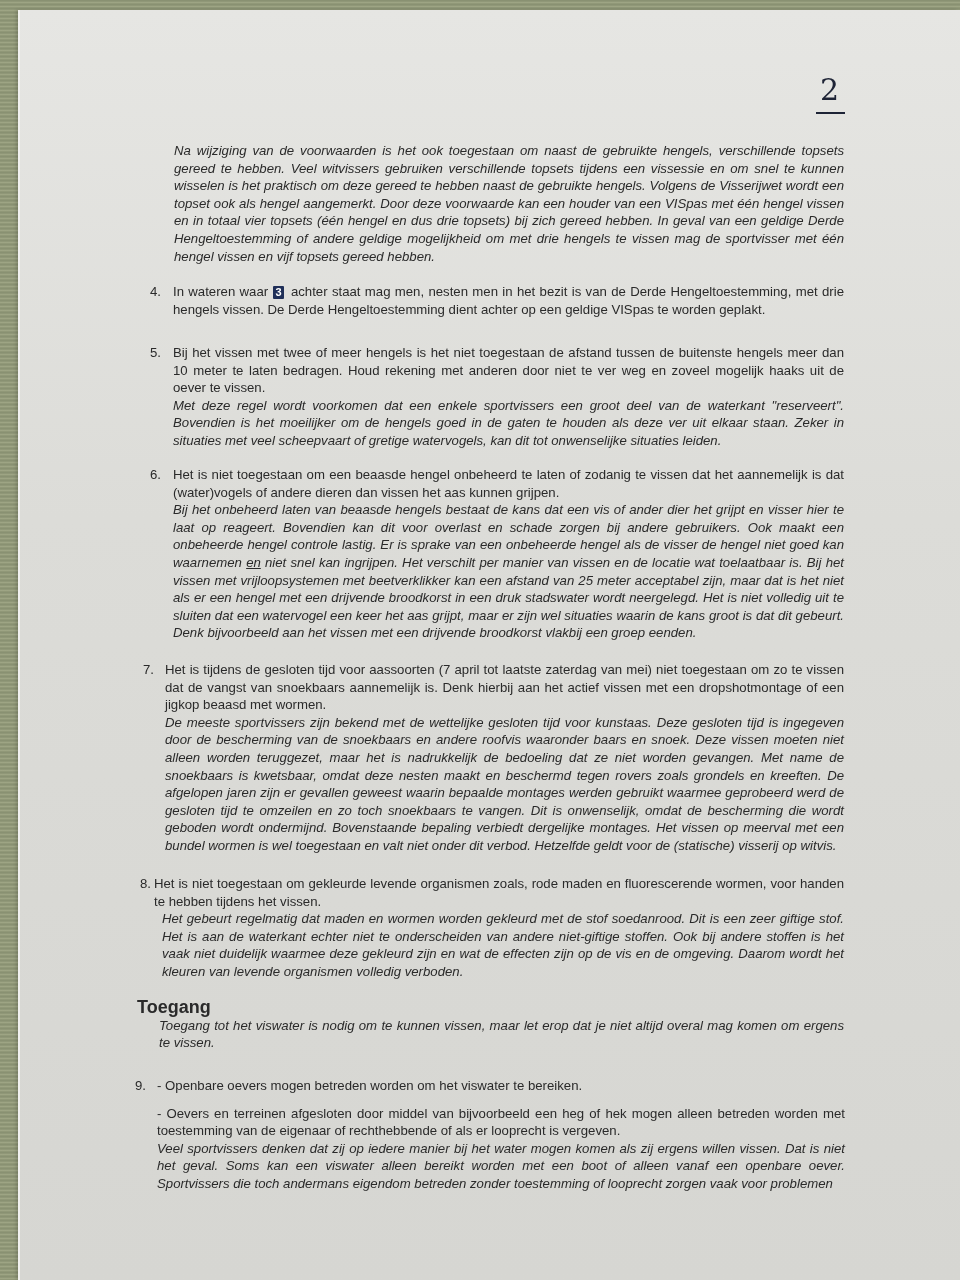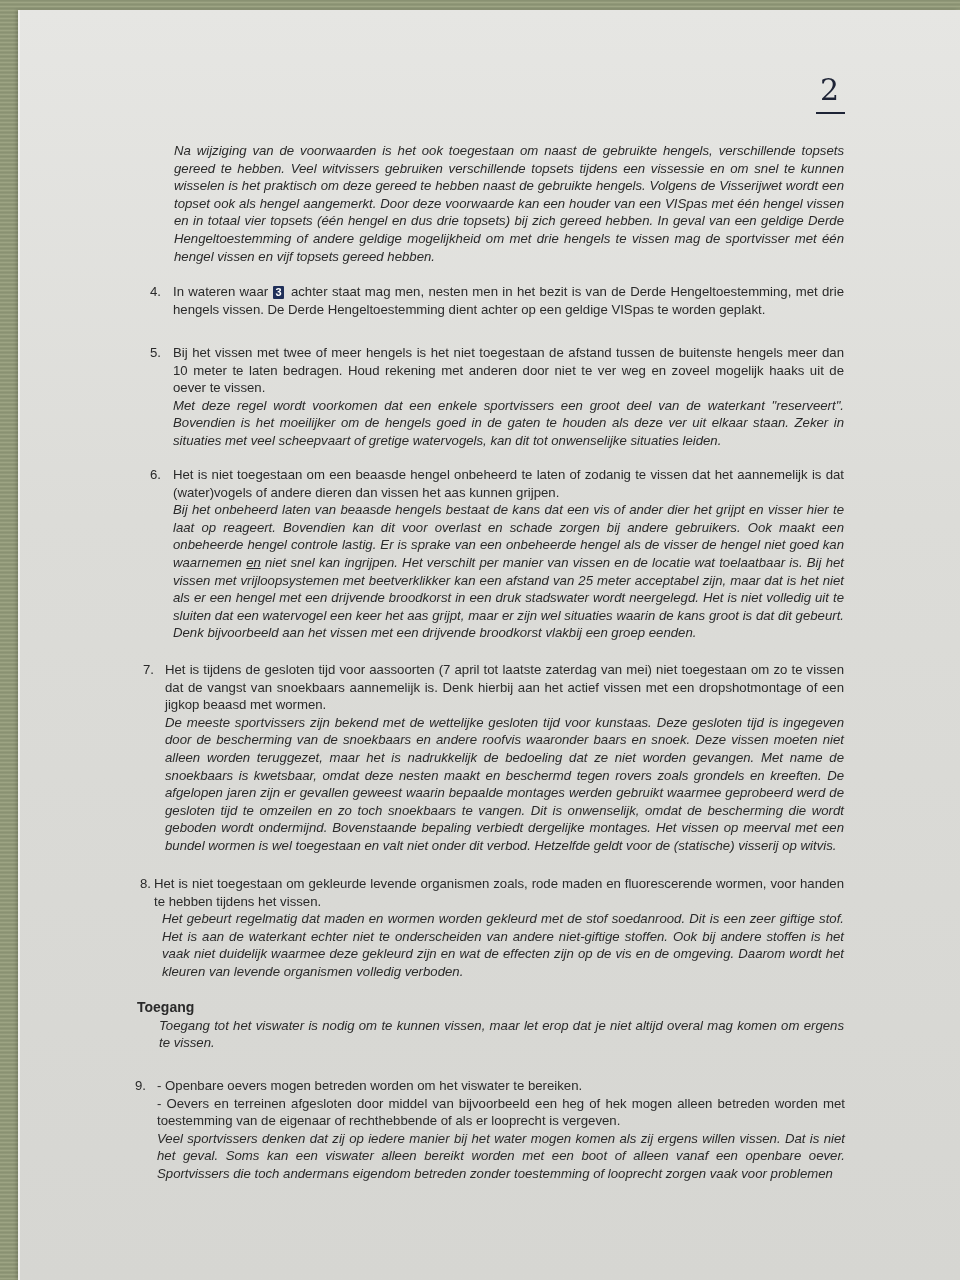--- a/index.html
+++ b/index.html
@@ -25,21 +25,21 @@
     font-family: "Liberation Sans", sans-serif; color: #2a2a2a;
   }
   .block { position: absolute; }
   .italic { font-style: italic; }
   p { margin: 0; font-size: 13.2px; line-height: 17.6px; text-align: justify; }
   .num { position: absolute; font-size: 13.2px; line-height: 17.6px; }
   .badge {
     display: inline-block; background: #1f2f58; color: #fff; font-weight: bold;
     font-size: 11px; line-height: 13px; padding: 0 2px; border-radius: 1px; margin: 0 3px 0 1px;
   }
-  .heading { font-weight: bold; font-size: 14px; line-height: 17.6px; }
+  .heading { font-weight: bold; font-size: 18px; line-height: 17.6px; }
   .u { text-decoration: underline; }
 </style>
 </head>
 <body>
 
 <div class="page">
   <div class="page-num">2</div>
 
   <div class="content">
 
@@ -80,18 +80,18 @@
     </div>
 
     <div class="block" style="left:117px; top:989px; width:707px;">
       <div class="heading">Toegang</div>
       <p class="italic" style="margin-left:22px;">Toegang tot het viswater is nodig om te kunnen vissen, maar let erop dat je niet altijd overal mag komen om ergens te vissen.</p>
     </div>
 
     <div class="block" style="left:115px; top:1067px; width:710px;">
       <span class="num" style="left:0;">9.</span>
       <p style="margin-left:22px;">- Openbare oevers mogen betreden worden om het viswater te bereiken.</p>
-      <p style="margin-left:22px;">- Oevers en terreinen afgesloten door middel van bijvoorbeeld een heg of hek mogen alleen betreden  worden  met toestemming van de eigenaar of rechthebbende of als er looprecht is vergeven.</p>
+      <p style="margin-left:22px;margin-top:10px;">- Oevers en terreinen afgesloten door middel van bijvoorbeeld een heg of hek mogen alleen betreden  worden  met toestemming van de eigenaar of rechthebbende of als er looprecht is vergeven.</p>
       <p class="italic" style="margin-left:22px;">Veel sportvissers denken dat zij op iedere manier bij het water mogen komen als zij ergens willen vissen. Dat is niet het geval. Soms kan een viswater alleen bereikt worden met een boot of alleen vanaf een openbare oever. Sportvissers die toch andermans eigendom betreden zonder toestemming of looprecht zorgen vaak voor problemen</p>
     </div>
 
   </div>
 </div>
 
 </body></html>

